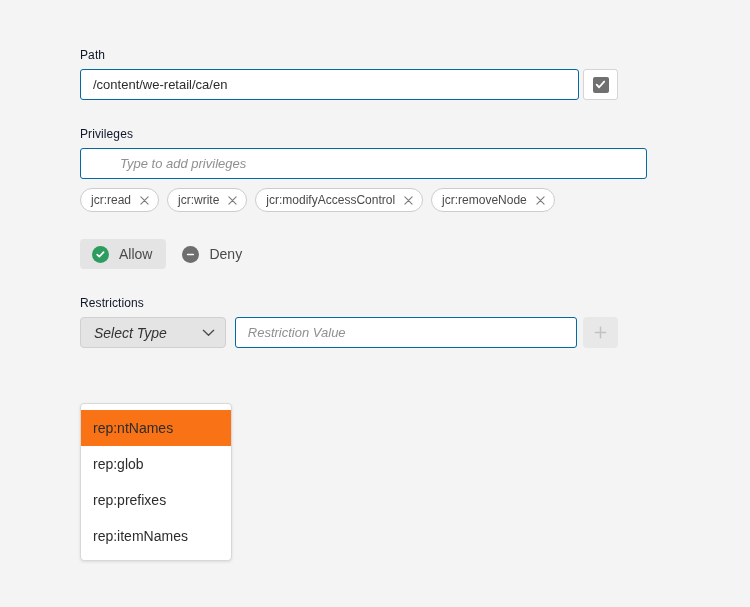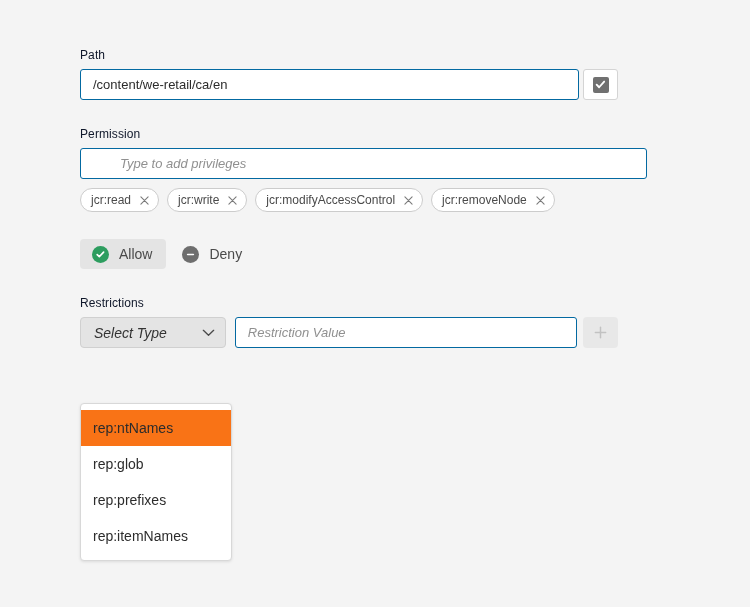--- a/index.html
+++ b/index.html
@@ -250,21 +250,21 @@
           <span class="checkbox-glyph">
             <svg width="11" height="11" viewBox="0 0 12 12">
                 <path d="M1.8 6.2 L4.5 9 L10 2.8" stroke="#ffffff" stroke-width="2" fill="none" stroke-linecap="round" stroke-linejoin="round"></path>
               </svg>
           </span>
         </button>
       </div>
     </div>
 
     <div class="block">
-      <div class="field-label">Permission</div>
+      <div class="field-label">Privileges</div>
       <input class="text-input privileges-input" type="text" placeholder="Type to add privileges" style="">
       <div class="chips">
         <span class="chip">
           <span class="chip-label">jcr:read</span>
           <span class="chip-close">
             <svg width="9" height="9" viewBox="0 0 10 10">
                 <path d="M1 1 L9 9 M9 1 L1 9" stroke="currentColor" stroke-width="1.2" stroke-linecap="round"></path>
               </svg>
           </span>
         </span>

